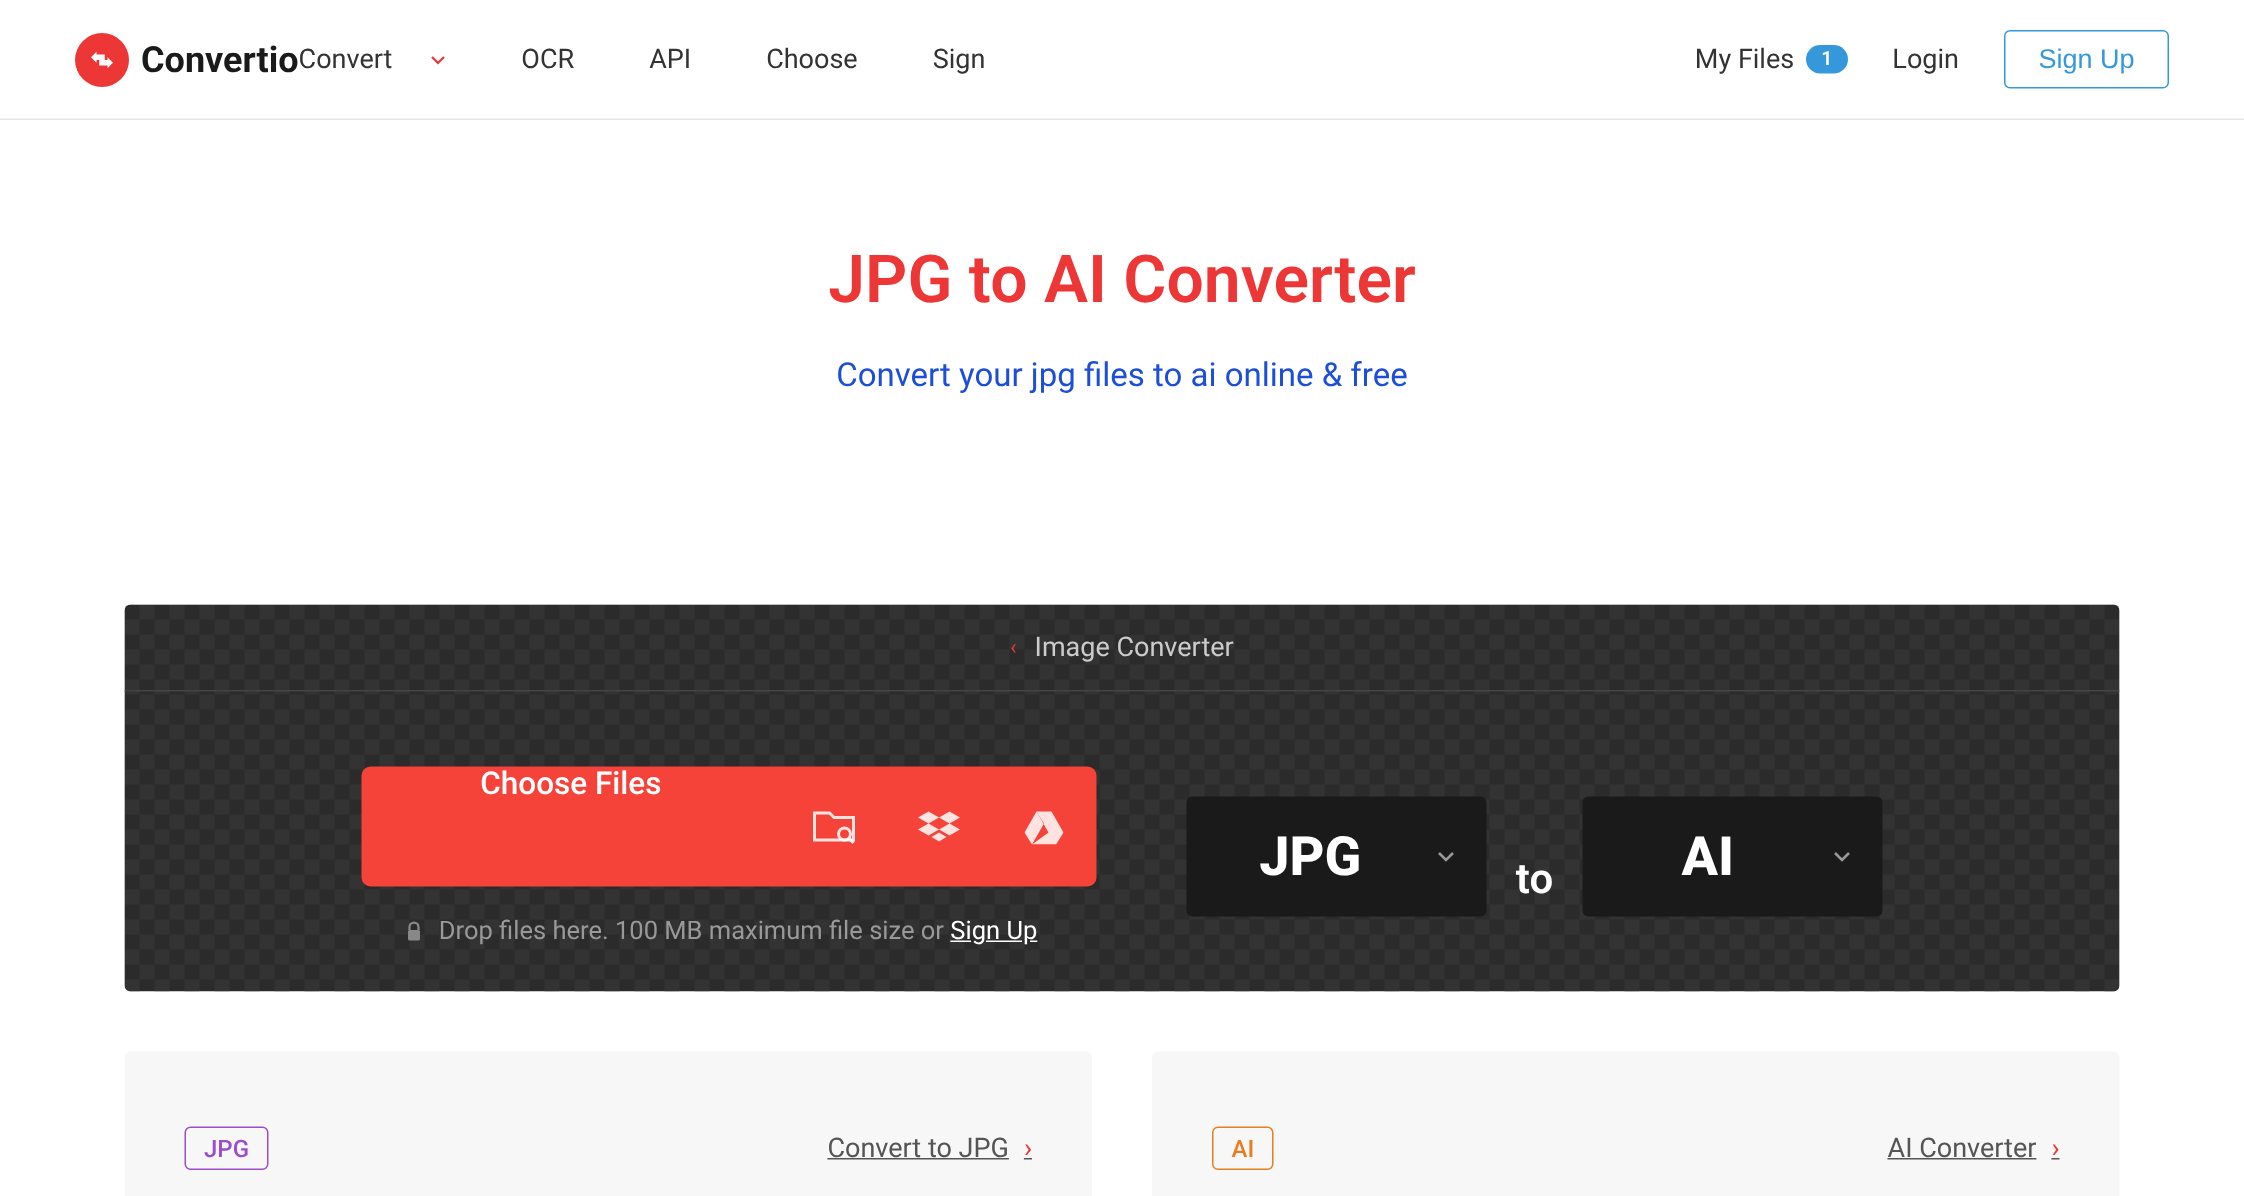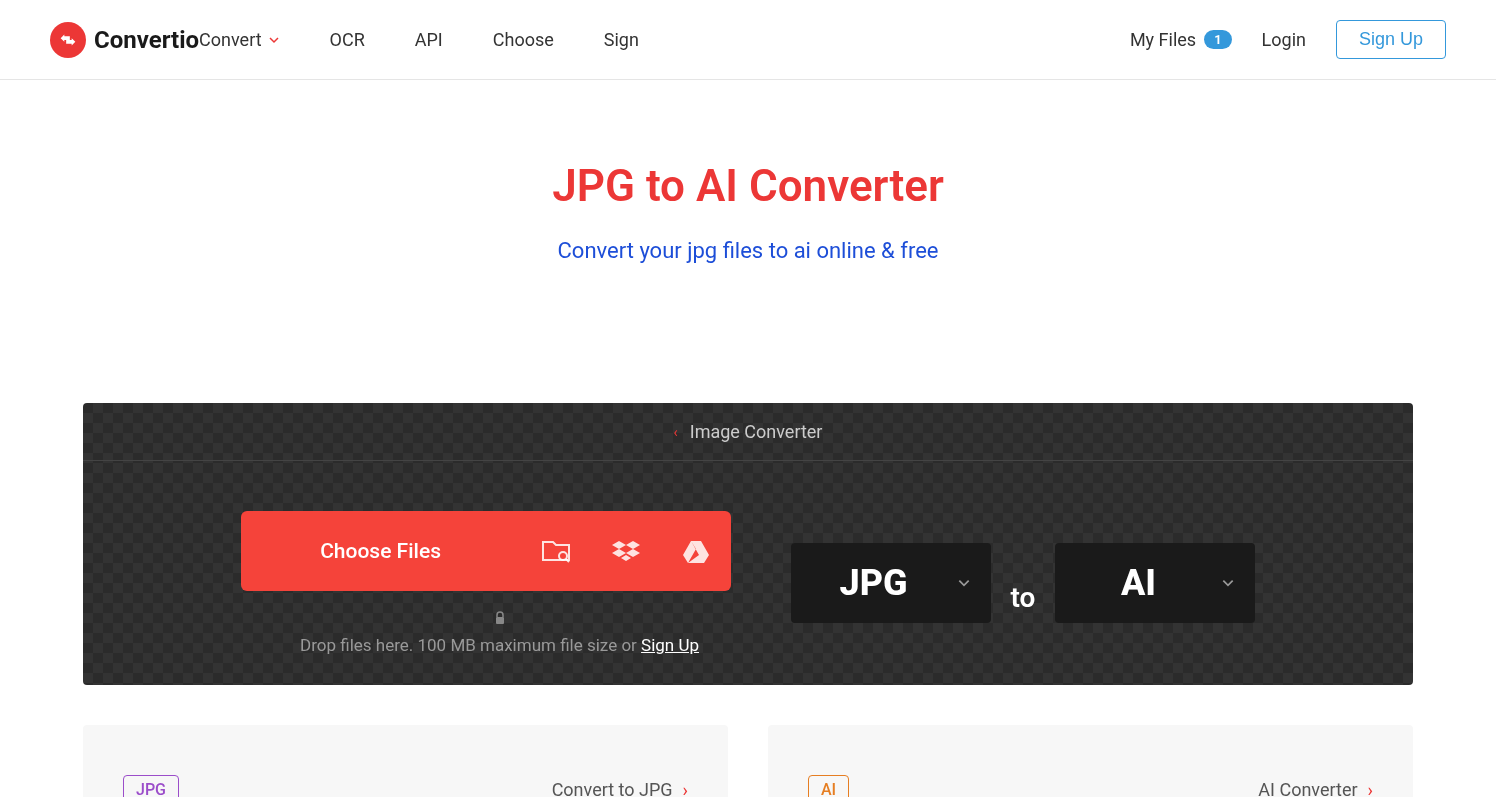--- a/index.html
+++ b/index.html
@@ -38,21 +38,21 @@
       display: flex;
       gap: 50px;
       flex: 1;
     }
     .nav-item {
       font-size: 18px;
       color: #333;
       cursor: pointer;
       display: flex;
       align-items: center;
-      gap: 6px;
+      gap: 24px;
     }
     .nav-right {
       display: flex;
       align-items: center;
       gap: 30px;
     }
     .my-files {
       display: flex;
       align-items: center;
       gap: 8px;
@@ -141,21 +141,21 @@
     }
     .left-col {
       display: flex;
       flex-direction: column;
       gap: 20px;
     }
     .choose-files {
       background: #f5433a;
       border-radius: 6px;
       display: flex;
-      align-items: center;
+      align-items: flex-start;
       height: 80px;
       width: 490px;
       overflow: hidden;
     }
     .choose-files-label {
       color: #fff;
       font-size: 21px;
       font-weight: 500;
       padding: 0 50px;
       flex: 1;
@@ -173,21 +173,20 @@
     .choose-icon svg {
       fill: rgba(255,255,255,0.85);
     }
     .drop-text {
       color: #999;
       font-size: 17px;
       display: flex;
       align-items: center;
       gap: 10px;
       padding-left: 28px;
-      flex-direction: column;
     }
     .drop-text .signup-link {
       color: #fff;
       text-decoration: underline;
       cursor: pointer;
     }
     .format-row {
       display: flex;
       align-items: center;
       gap: 20px;

